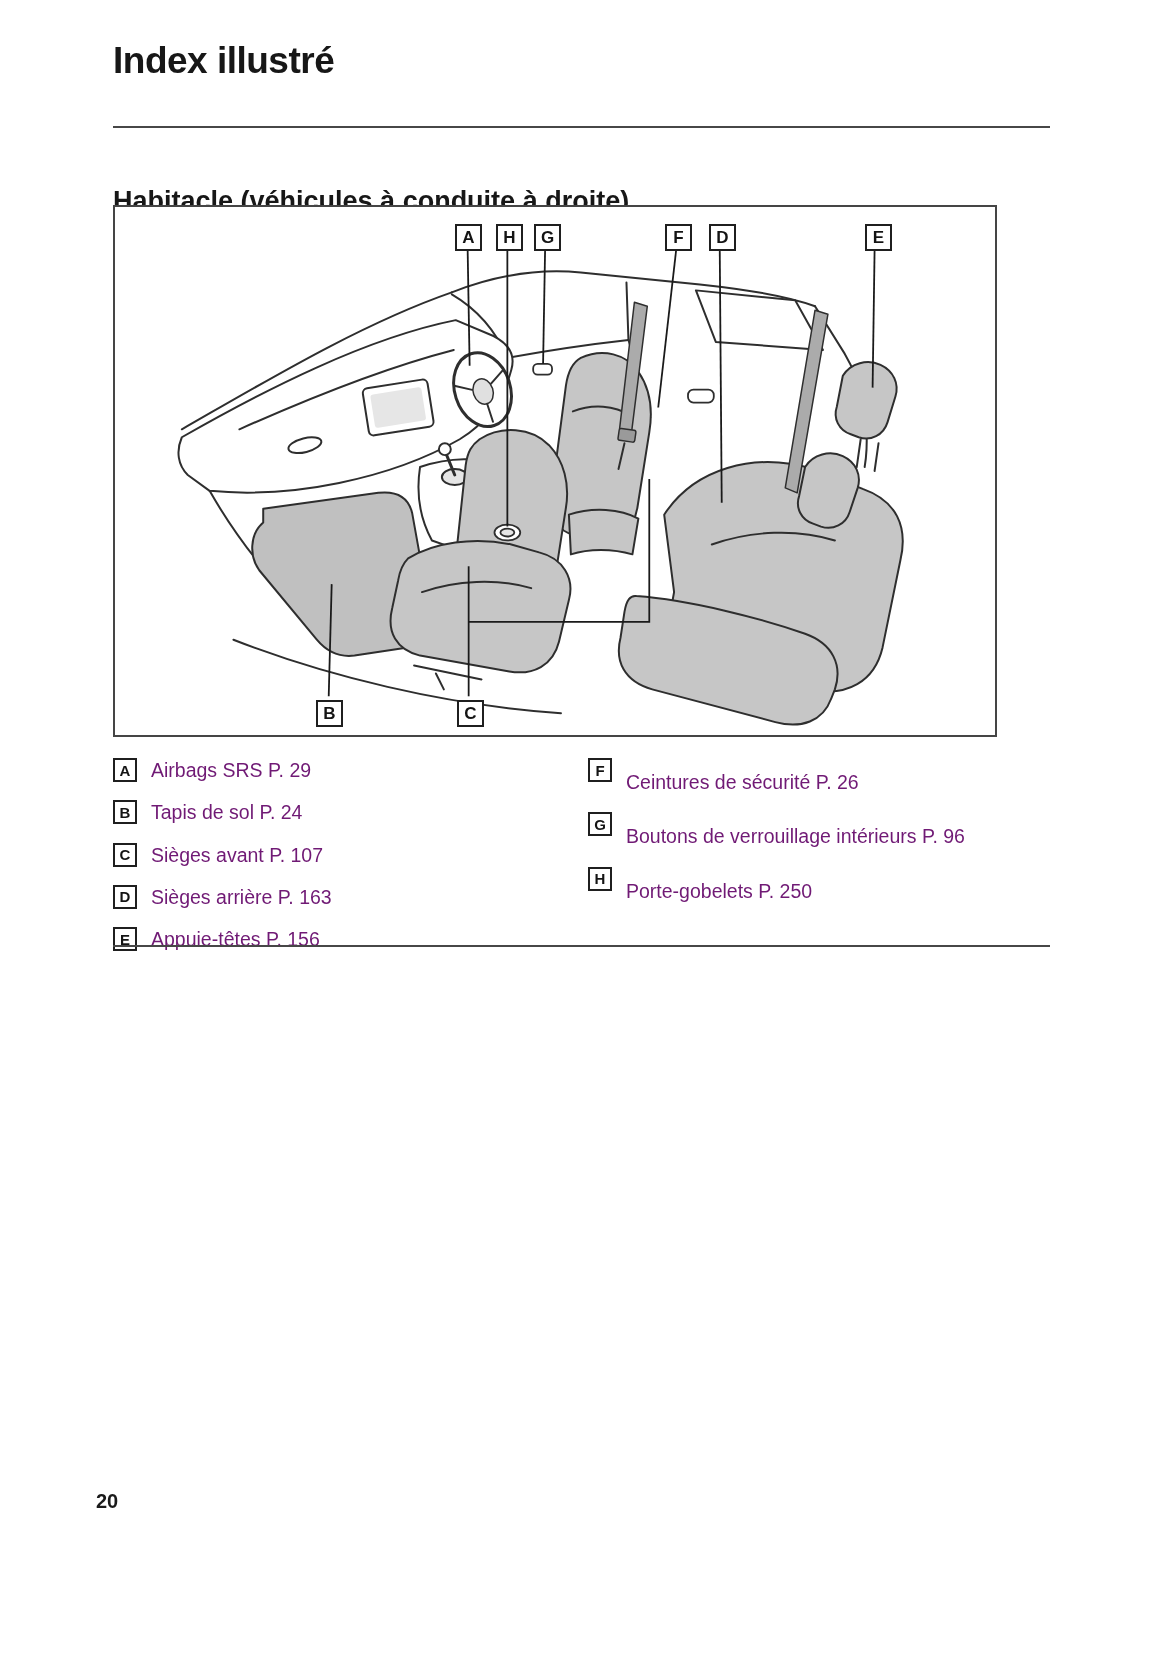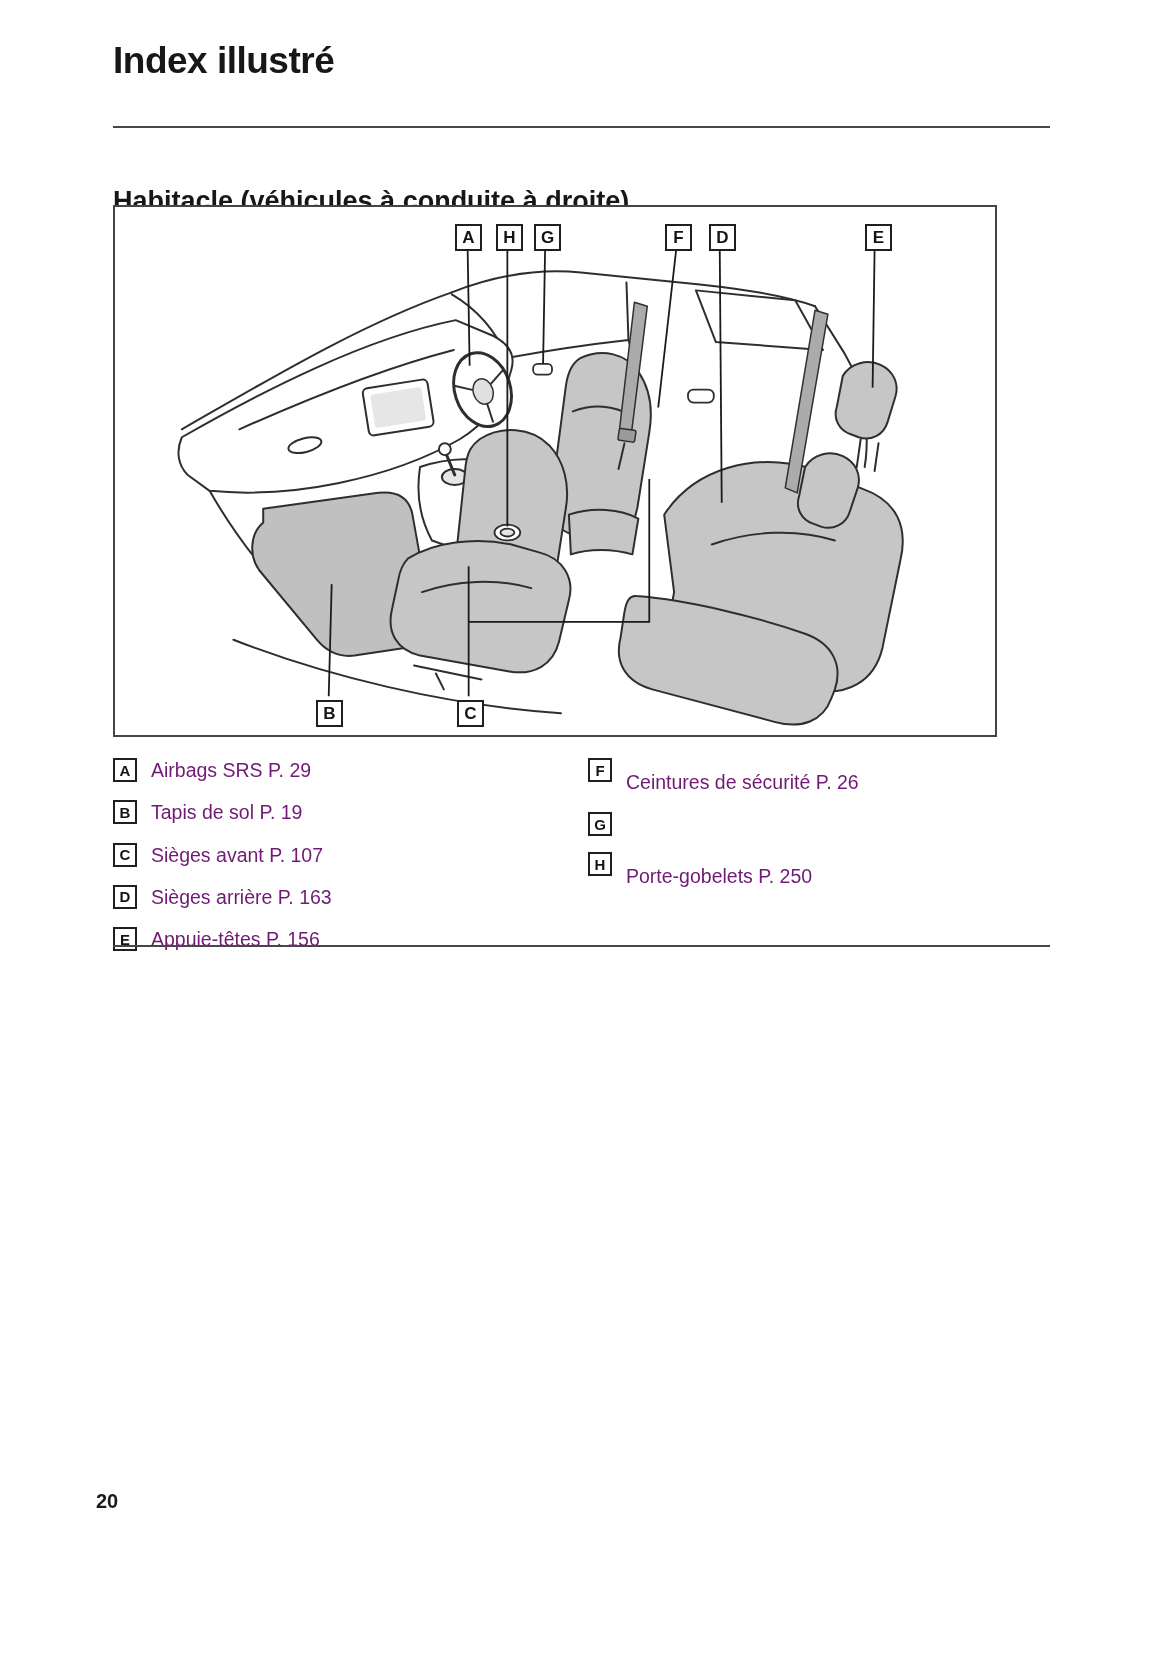--- a/index.html
+++ b/index.html
@@ -162,21 +162,21 @@
   </div>
 
   <div class="legend">
     <div class="legend-col legend-col-left">
       <div class="legend-item">
         <span class="key">A</span>
         <span class="label">Airbags SRS P. 29</span>
       </div>
       <div class="legend-item">
         <span class="key">B</span>
-        <span class="label">Tapis de sol P. 19</span>
+        <span class="label">Tapis de sol P. 24</span>
       </div>
       <div class="legend-item">
         <span class="key">C</span>
         <span class="label">Sièges avant P. 107</span>
       </div>
       <div class="legend-item">
         <span class="key">D</span>
         <span class="label">Sièges arrière P. 163</span>
       </div>
       <div class="legend-item">
@@ -184,20 +184,21 @@
         <span class="label">Appuie-têtes P. 156</span>
       </div>
     </div>
     <div class="legend-col legend-col-right">
       <div class="legend-item">
         <span class="key">F</span>
         <span class="label">Ceintures de sécurité P. 26</span>
       </div>
       <div class="legend-item">
         <span class="key">G</span>
+        <span class="label">Boutons de verrouillage intérieurs P. 96</span>
       </div>
       <div class="legend-item">
         <span class="key">H</span>
         <span class="label">Porte-gobelets P. 250</span>
       </div>
     </div>
   </div>
 
   <div class="rule rule-bottom"></div>
   <div class="page-number">20</div>

